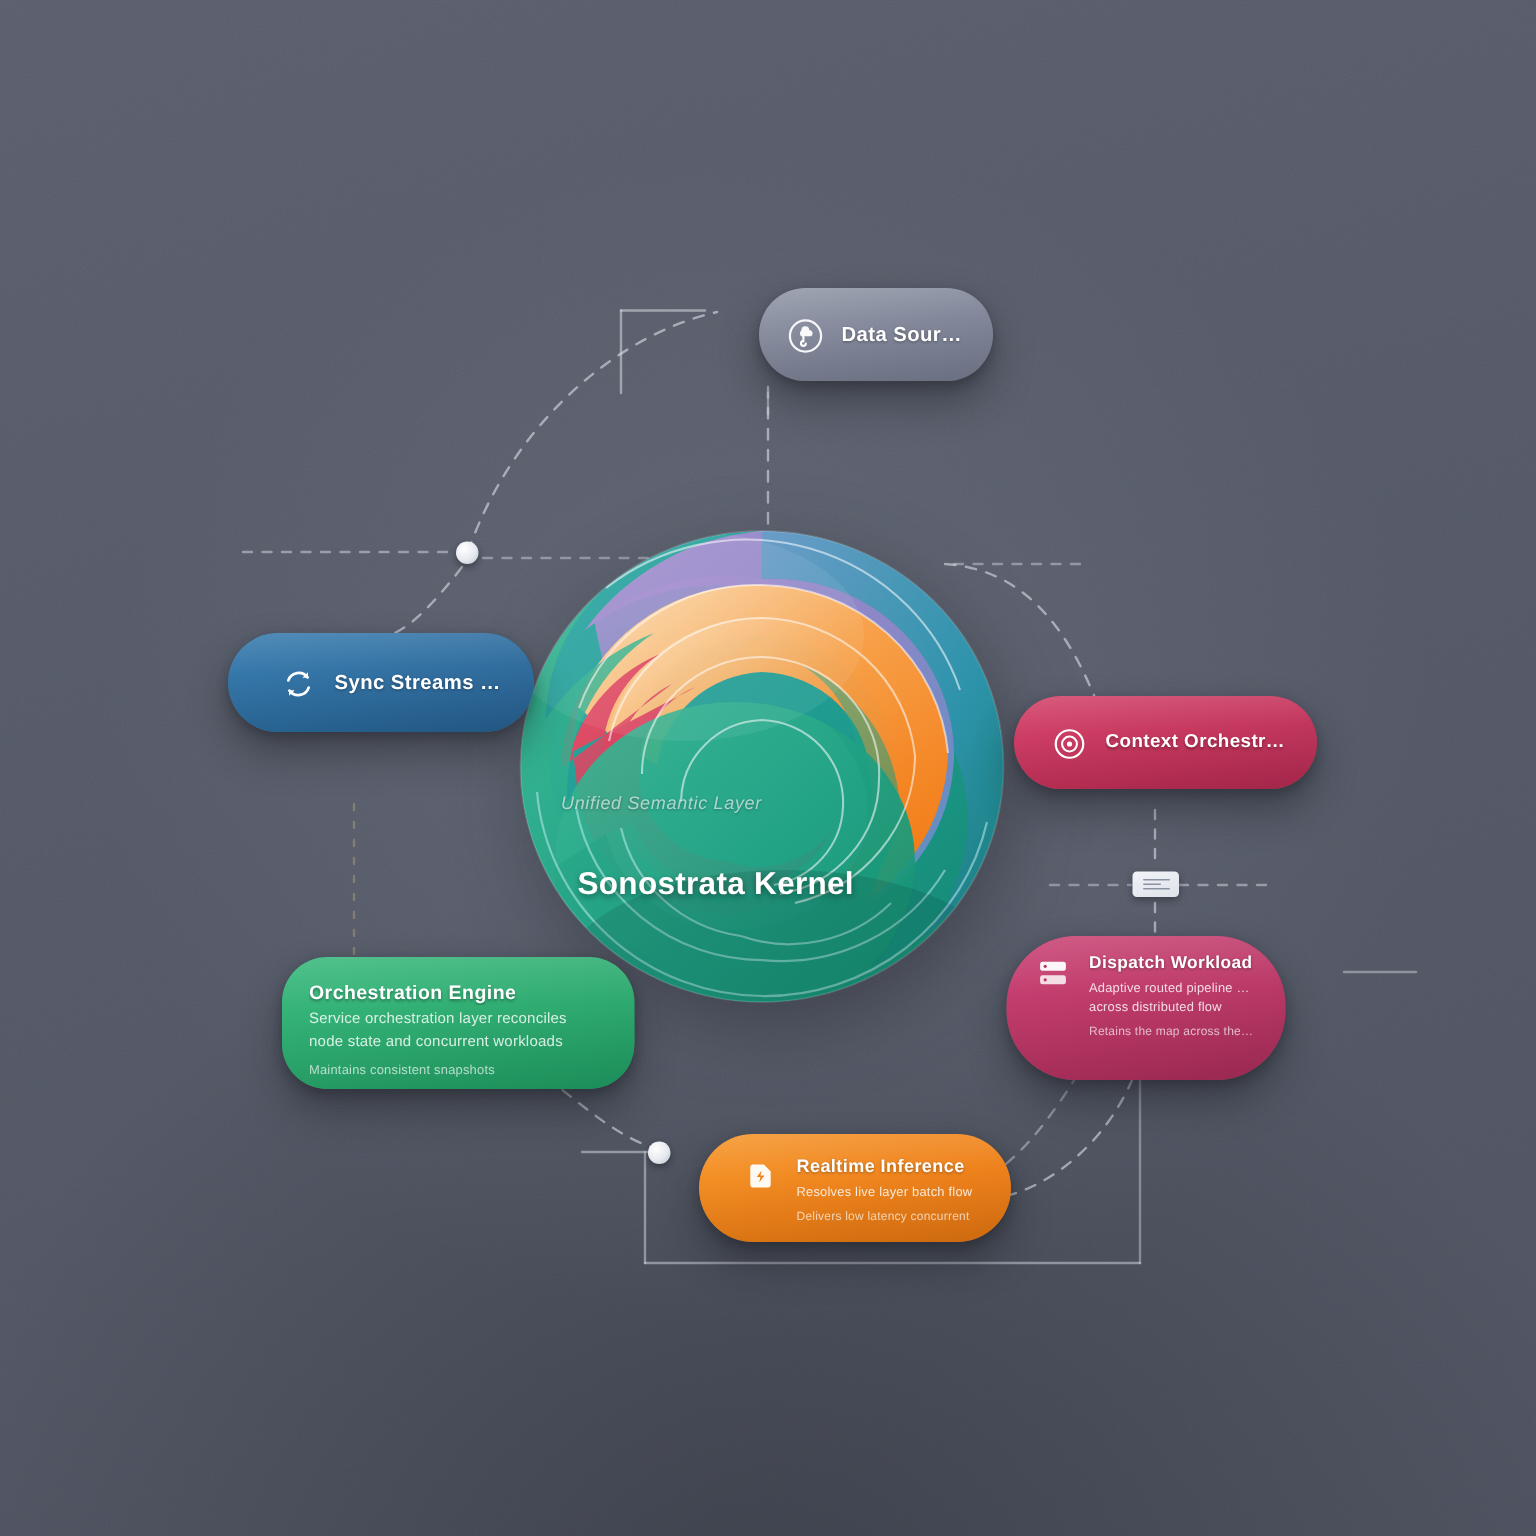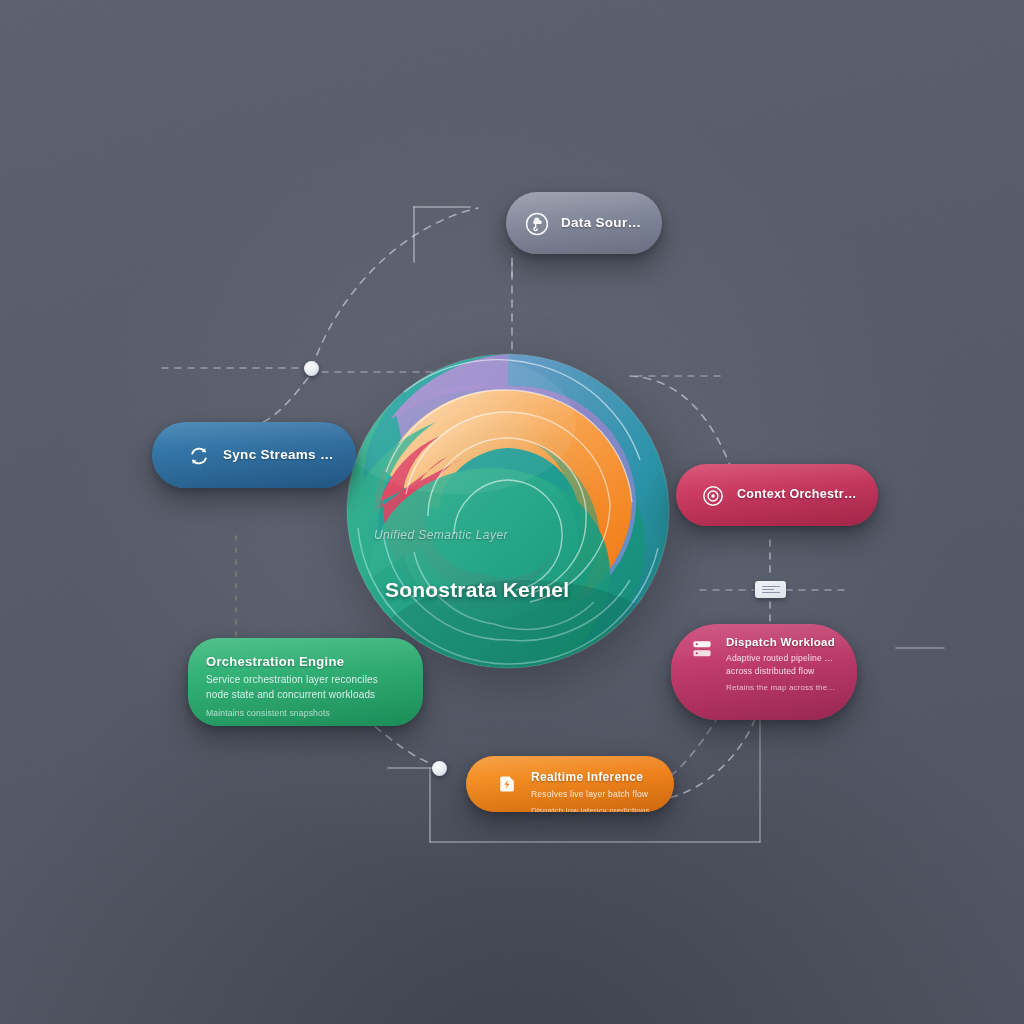--- a/index.html
+++ b/index.html
@@ -75,21 +75,21 @@
     font-size:8px;line-height:1.4;margin-top:5px;
     color:rgba(255,255,255,.66);letter-spacing:.15px;
     white-space:nowrap;overflow:hidden;text-overflow:ellipsis;
   }
 
   
   #pill-data-sources  {left:506px;top:192px;width:156px;height:62px;background:linear-gradient(160deg,#8d93a3 0%,#7d8396 55%,#757b8f 100%);}
   #pill-api-streams   {left:152px;top:422px;width:204px;height:66px;background:linear-gradient(160deg,#2f76ab 0%,#2a6a9d 55%,#255f8f 100%);}
   #pill-model-ops     {left:676px;top:464px;width:202px;height:62px;background:linear-gradient(160deg,#d13a62 0%,#c32f57 55%,#b32a50 100%);}
   #pill-deploy        {left:671px;top:624px;width:186px;height:96px;background:linear-gradient(160deg,#c83a6e 0%,#b93262 55%,#a92c59 100%);}
-  #pill-inference     {left:466px;top:756px;width:208px;height:56px;background:linear-gradient(160deg,#f59122 0%,#ef7f14 55%,#e37410 100%);}
+  #pill-inference     {left:466px;top:756px;width:208px;height:72px;background:linear-gradient(160deg,#f59122 0%,#ef7f14 55%,#e37410 100%);}
   #pill-engine        {left:152px;top:638px;width:235px;height:88px;background:linear-gradient(160deg,#2fb576 0%,#27a96c 55%,#1f9c62 100%);margin-left:36px;}
 
   
   .node-dot{
     position:absolute;width:15px;height:15px;border-radius:50%;
     background:radial-gradient(circle at 36% 32%,#ffffff 0%,#e6e9ef 55%,#b9bfcb 100%);
     box-shadow:0 2px 5px rgba(18,20,26,.45);
   }
   .node-chip{
     position:absolute;width:31px;height:17px;border-radius:3px;
@@ -379,21 +379,21 @@
         <svg width="24" height="24" viewBox="0 0 24 24">
           <path d="M5.2 6.2c0-1 .7-1.8 1.7-1.8h7.4l4.5 4.6v8.8c0 1-.8 1.8-1.8 1.8H6.9c-1 0-1.7-.8-1.7-1.8z" fill="#ffffff" opacity=".95"></path>
           <path d="M12.8 8.3l-3.3 4.4h2.5l-.9 3.6 3.5-4.6h-2.6z" fill="#ef7f14"></path>
         </svg>
       </span>
       <div class="txt">
         <div class="p-title" style="font-size:12px;">Realtime Inference</div>
         <div class="p-sub">
           <div>Resolves live layer batch flow</div>
         </div>
-        <div class="p-note">Dispatch low latency predictions</div>
+        <div class="p-note">Delivers low latency concurrent</div>
       </div>
     </div>
   </div>
 
   <div class="pill" id="pill-engine" style="border-radius:30px;">
     <div class="sheen" style="border-radius:30px;"></div>
     <div class="pill-inner" style="padding:16px 18px;">
       <div class="txt">
         <div class="p-title" style="font-size:13px;">Orchestration Engine</div>
         <div class="p-sub" style="font-size:10px;">

